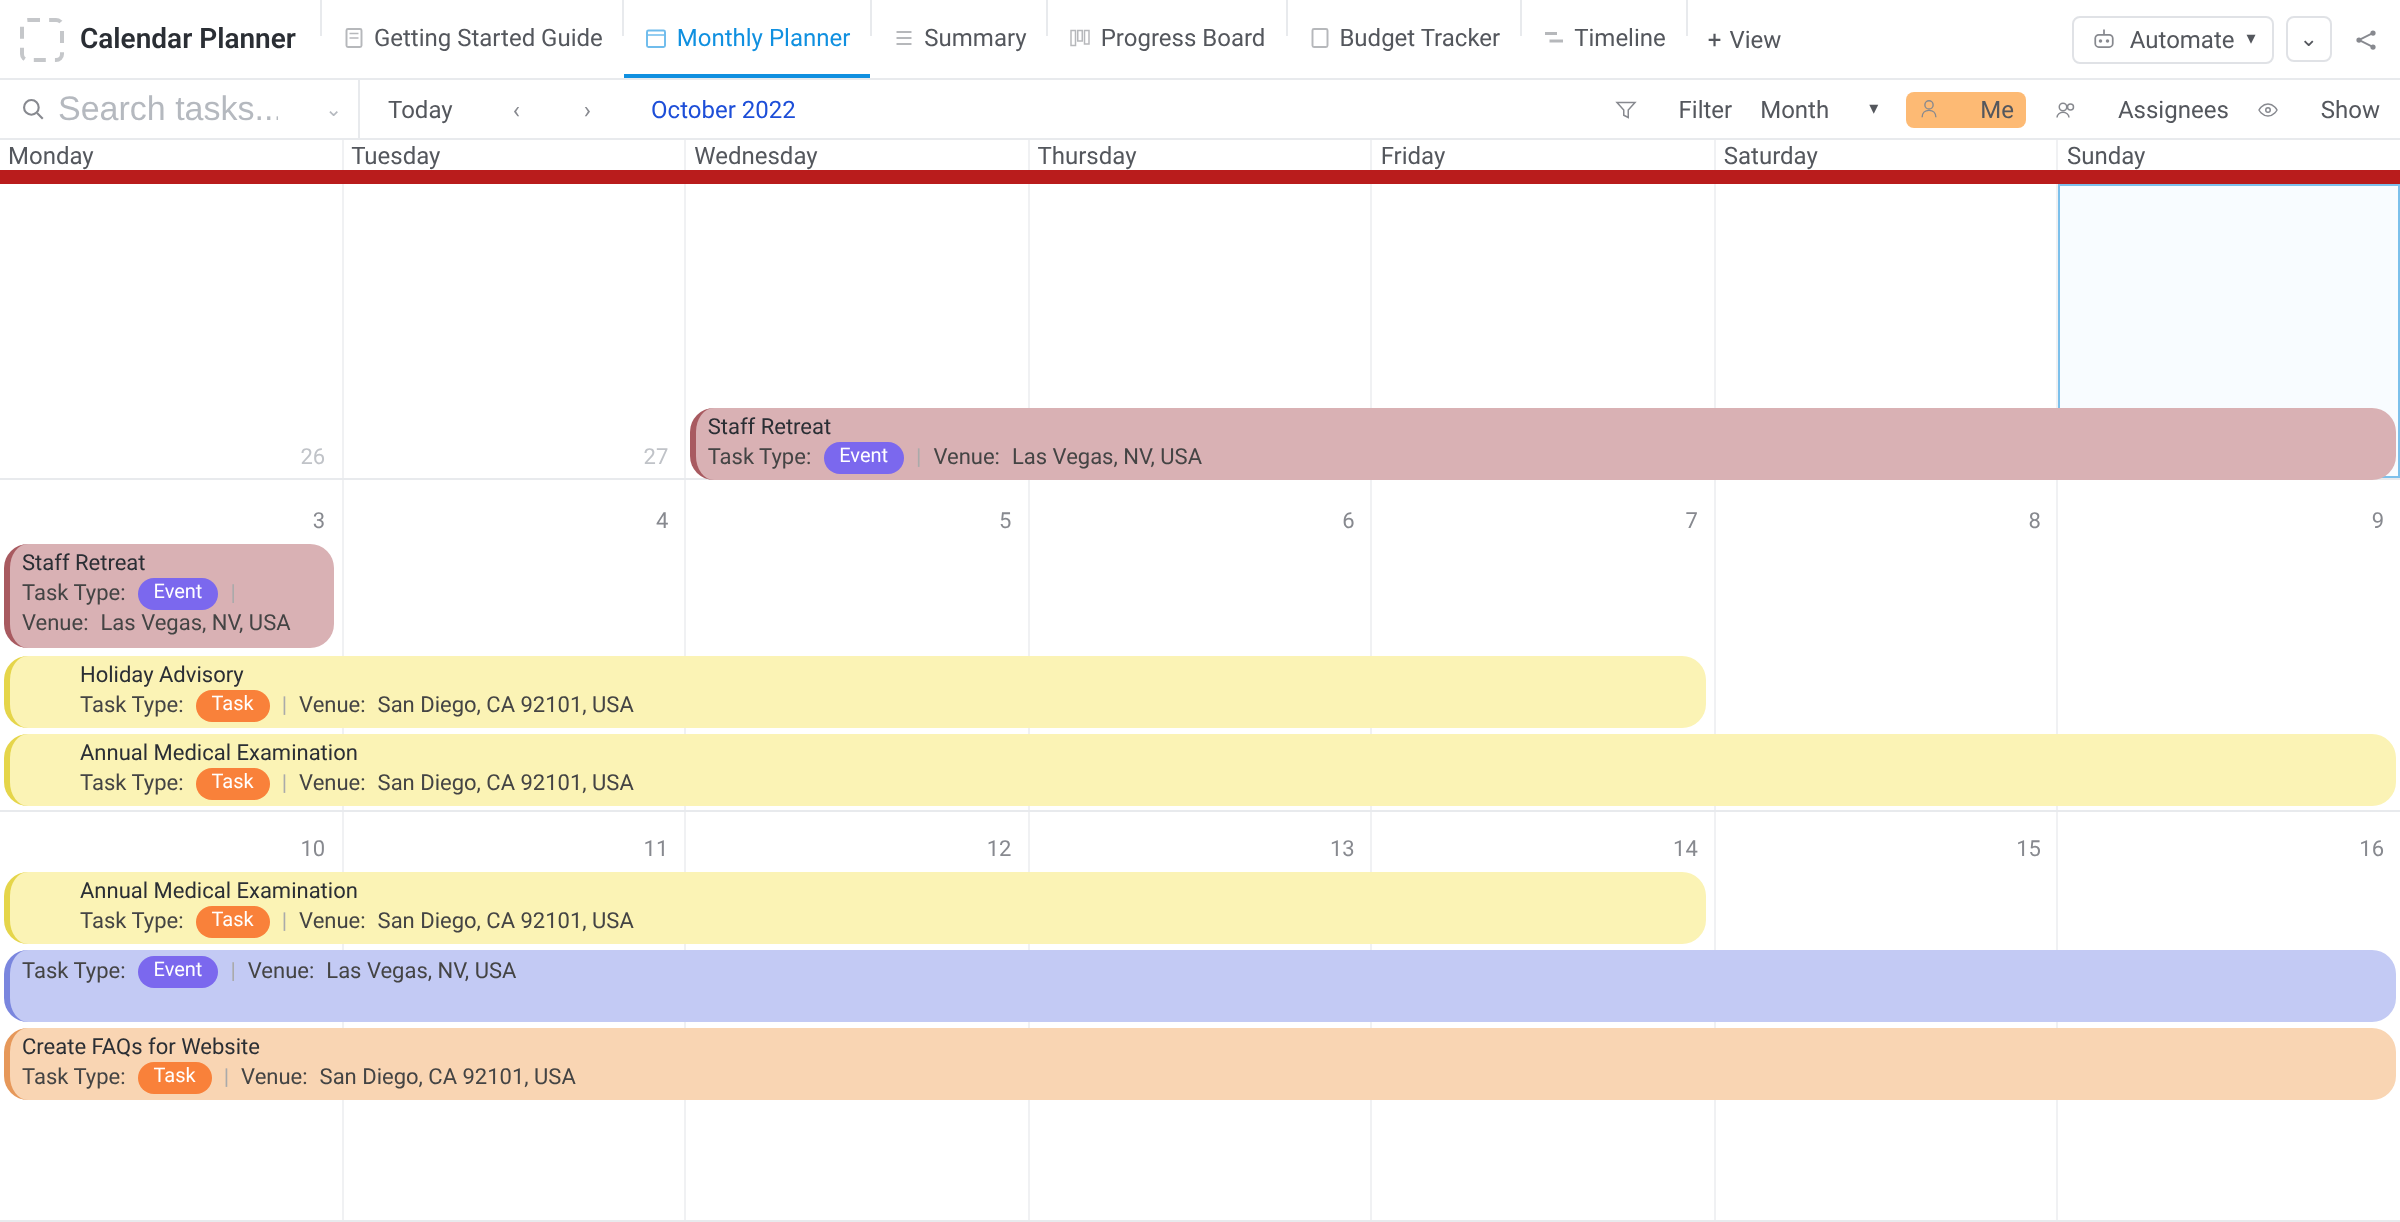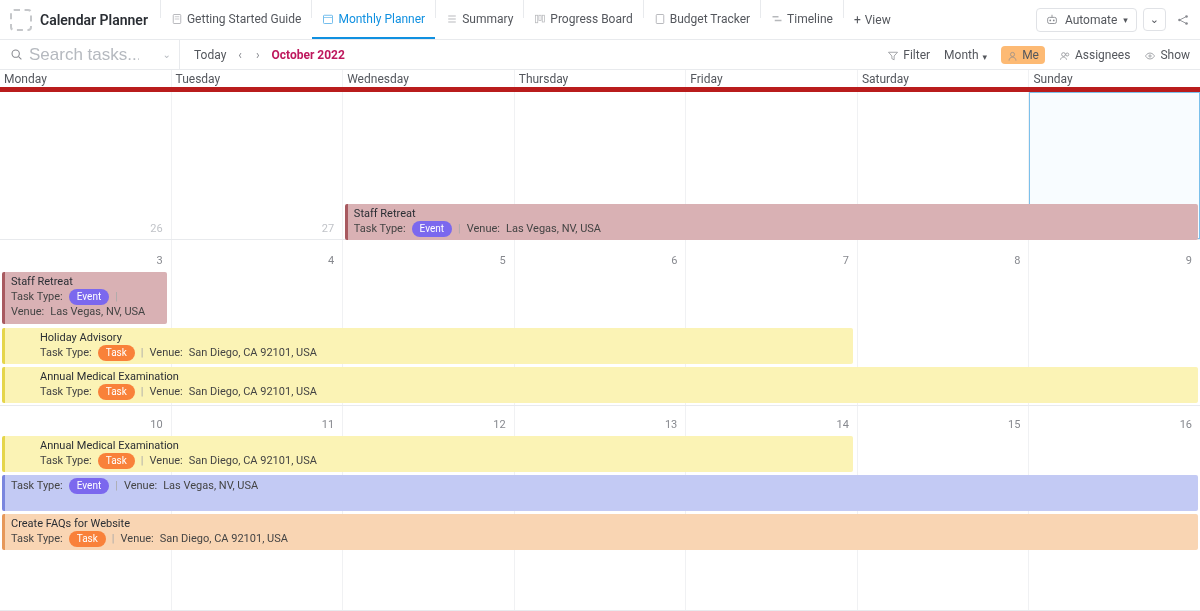--- a/index.html
+++ b/index.html
@@ -18,43 +18,43 @@
   .top-right { margin-left: auto; display: flex; align-items: center; gap: 6px; }
   .automate-btn { display:flex; align-items:center; gap:6px; border:1px solid #e0e2e6; border-radius:4px; padding:4px 8px; font-size:12px; color:#54575d; cursor:pointer;}
   .chev-btn { border:1px solid #e0e2e6; border-radius:4px; padding:4px 6px; font-size:11px; color:#54575d; cursor:pointer;}
   .share-icon { color:#54575d; padding:0 4px;}
 
   
   .filterbar { display:flex; align-items:center; height:30px; padding:0 10px; border-bottom:1px solid #e8eaed; font-size:12px; color:#54575d;}
   .search-wrap { display:flex; align-items:center; gap:6px; flex:0 0 170px; border-right:1px solid #e8eaed; height:100%; }
   .search-input { border:none; outline:none; font-size:17px; color:#54575d; width:110px; }
   .search-input::placeholder { color:#b5b9bf; }
-  .nav-group { display:flex; align-items:center; gap:10px; padding-left:14px; }
+  .nav-group { display:flex; align-items:center; gap:28px; padding-left:14px; }
   .nav-today { cursor:pointer; }
   .nav-arrow { cursor:pointer; padding:0 2px; color:#87898f;}
-  .month-label { font-weight:700; color:#be185d; }
+  .month-label { font-weight:400; color:#1d4ed8; }
   .filterbar-right { margin-left:auto; display:flex; align-items:center; gap:14px; }
-  .fb-btn { display:flex; align-items:flex-end; gap:4px; cursor:pointer; }
+  .fb-btn { display:flex; align-items:center; gap:20px; cursor:pointer; }
   .fb-me { background:#fdba74; padding:2px 6px; border-radius:4px;}
 
   
-  .day-header { display:flex; height:22px; border-bottom:5px solid #b91c1c; }
+  .day-header { display:flex; height:22px; border-bottom:7px solid #b91c1c; }
   .day-header .col { flex:1; padding-left:4px; font-size:12px; color:#54575d; border-right:1px solid #f0f1f3; display:flex; align-items:center;}
   .day-header .col:last-child { border-right:none; }
 
   .calendar { position:relative; }
   .week { position:relative; border-bottom:1px solid #e8eaed; }
   .week-grid { display:flex; height:100%; position:absolute; inset:0; }
   .week-grid .cell { flex:1; border-right:1px solid #f0f1f3; position:relative;}
   .week-grid .cell:last-child { border-right:none;}
   .daynum { position:absolute; bottom:4px; right:8px; font-size:11px; color:#87898f;}
   .cell.today { outline:1.5px solid #7cc0eb; outline-offset:-1px; background:#f8fcff;}
   .cell.prev .daynum { color:#c0c3c8; }
 
-  .event { position:absolute; height:36px; border-radius:2px; padding:3px 6px 2px 6px; font-size:11px; line-height:14px; overflow:hidden; border-left:3px solid rgba(0,0,0,.25); }
+  .event { position:absolute; height:36px; border-radius:12px; padding:3px 6px 2px 6px; font-size:11px; line-height:14px; overflow:hidden; border-left:3px solid rgba(0,0,0,.25); }
   .event.tall { height:52px; }
   .event .title { font-size:11px; }
   .event .meta { font-size:11px; color:#444; display:flex; align-items:center; gap:6px; flex-wrap:wrap;}
   .event .sep { color:#aaa; }
   .badge { display:inline-block; padding:1px 8px; border-radius:9px; font-size:10px; color:#fff; }
   .badge.event { background:#7b68ee; position:static; height:auto; border:none;}
   .badge.task  { background:#f9813a; }
 
   .ev-rose   { background:#d9b1b4; border-left-color:#a85a60;}
   .ev-yellow { background:#fbf3b5; border-left-color:#e5d54a;padding-left:35px;}

